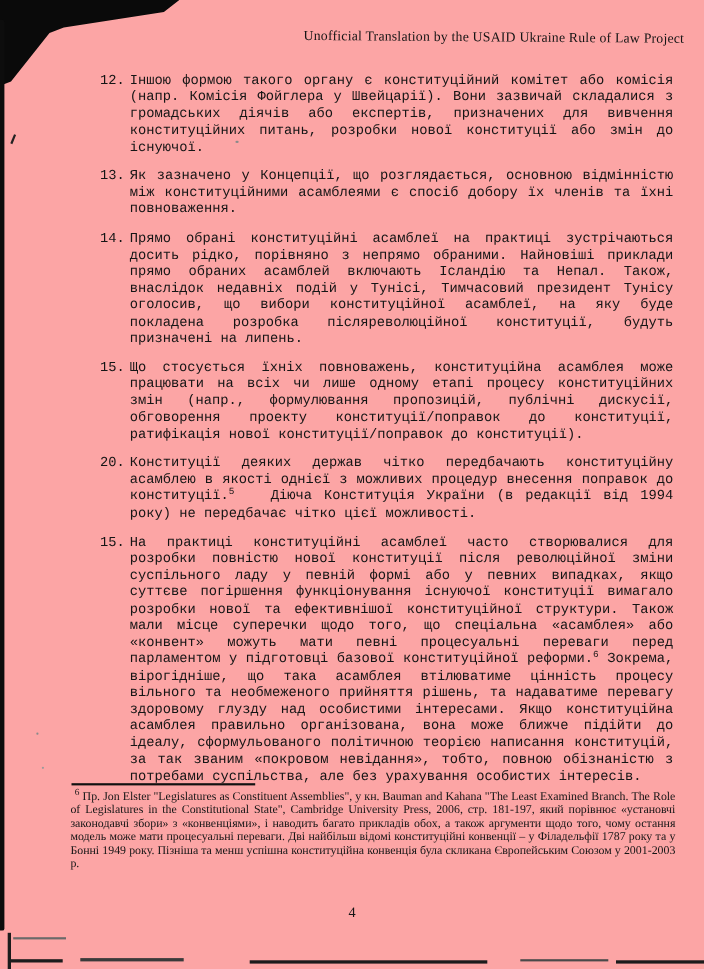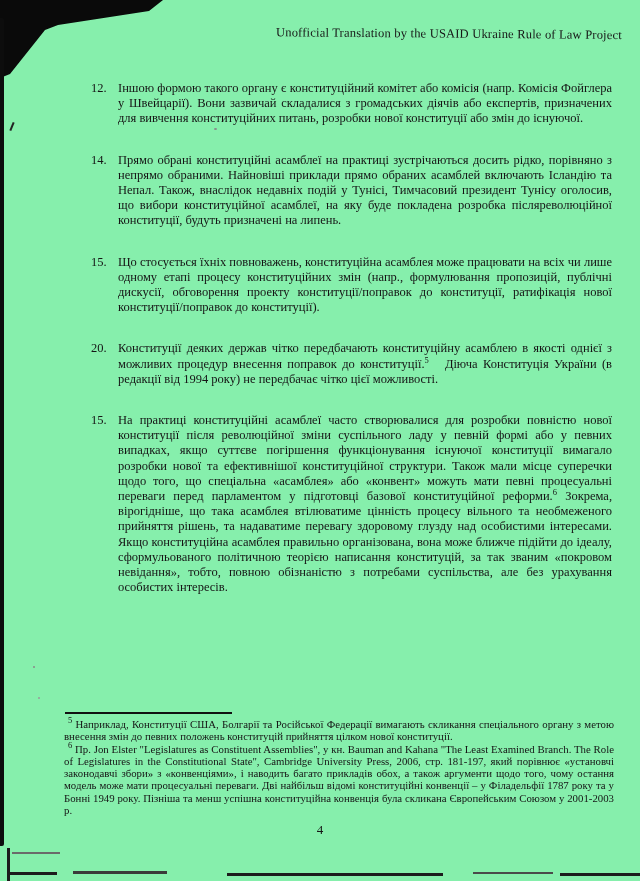--- a/index.html
+++ b/index.html
@@ -1,18 +1,18 @@
 <!DOCTYPE html>
 <html><head>
 <meta charset="utf-8">
 <style>
   html,body{margin:0;padding:0;}
   body{width:640px;height:881px;background:#ffffff;}
   .page{
-    position:relative;width:640px;height:881px;background:#86efac;overflow:hidden;
+    position:relative;width:640px;height:881px;background:#fca5a5;overflow:hidden;
     font-family:"Liberation Serif","DejaVu Serif",serif;color:#151515;
   }
   
   .corner-blob{
     position:absolute;top:0;left:0;width:170px;height:80px;background:#0a0a0a;
     clip-path:polygon(0 0,163px 0,149px 11px,58px 25px,45px 30px,10px 74px,0 78px);
   }
   .left-strip{position:absolute;top:18px;left:0;width:4px;height:828px;background:#0d0d0d;border-radius:0 2px 2px 0;}
   .tick-mark{position:absolute;left:11px;top:122px;width:2px;height:9px;background:#222;transform:rotate(22deg);}
   .speck{position:absolute;background:#8a8a8a;border-radius:50%;}
@@ -28,21 +28,21 @@
   .corner-tick-v{left:7px;top:848px;width:3px;height:33px;}
   .corner-tick-h{left:12px;top:852px;width:48px;height:2px;background:#6a6a6a;}
   
   .header{
     position:absolute;top:28px;right:18px;font-size:12.5px;letter-spacing:.2px;
     transform:rotate(.45deg);transform-origin:right center;white-space:nowrap;
   }
   
   .content{position:absolute;left:91px;top:55px;width:521px;font-size:12.5px;line-height:15.2px;}
   .intro{margin:0 0 0 14px;text-align:justify;}
-  .para{position:relative;margin-top:26px;padding-left:27px;text-align:justify;}
+  .para{position:relative;margin-top:11px;padding-left:27px;text-align:justify;font-family:Liberation Mono, monospace;}
   .num{position:absolute;left:0;top:0;width:25px;}
   sup{font-size:8.5px;line-height:0;vertical-align:super;}
   
   .footnote-sep{position:absolute;left:65px;top:712px;width:167px;height:2px;background:#111;}
   .footnotes{position:absolute;left:64px;top:718px;width:550px;font-size:10.8px;line-height:12.3px;text-align:justify;}
   .footnotes p{margin:0;text-indent:4px;}
   
   .page-number{position:absolute;left:0;right:0;top:822px;text-align:center;font-size:13px;}
 </style>
 </head>
@@ -60,20 +60,24 @@
   <div class="header">Unofficial Translation by the USAID Ukraine Rule of Law Project</div>
 
   <div class="content">
 
 
     <div class="para">
       <span class="num">12.</span>
       <span>Іншою формою такого органу є конституційний комітет або комісія (напр. Комісія Фойглера у Швейцарії). Вони зазвичай складалися з громадських діячів або експертів, призначених для вивчення конституційних питань, розробки нової конституції або змін до існуючої.</span>
     </div>
 
+    <div class="para">
+      <span class="num">13.</span>
+      <span>Як зазначено у Концепції, що розглядається, основною відмінністю між конституційними асамблеями є спосіб добору їх членів та їхні повноваження.</span>
+    </div>
 
     <div class="para">
       <span class="num">14.</span>
       <span>Прямо обрані конституційні асамблеї на практиці зустрічаються досить рідко, порівняно з непрямо обраними. Найновіші приклади прямо обраних асамблей включають Ісландію та Непал. Також, внаслідок недавніх подій у Тунісі, Тимчасовий президент Тунісу оголосив, що вибори конституційної асамблеї, на яку буде покладена розробка післяреволюційної конституції, будуть призначені на липень.</span>
     </div>
 
     <div class="para">
       <span class="num">15.</span>
       <span>Що стосується їхніх повноважень, конституційна асамблея може працювати на всіх чи лише одному етапі процесу конституційних змін (напр., формулювання пропозицій, публічні дискусії, обговорення проекту конституції/поправок до конституції, ратифікація нової конституції/поправок до конституції).</span>
     </div>
@@ -86,21 +90,20 @@
     <div class="para">
       <span class="num">15.</span>
       <span><span>На практиці конституційні асамблеї часто створювалися для розробки повністю нової конституції після революційної зміни суспільного ладу у певній формі або у певних випадках, якщо суттєве погіршення функціонування існуючої конституції вимагало розробки нової та ефективнішої конституційної структури. Також мали місце суперечки щодо того, що спеціальна «асамблея» або «конвент» можуть мати певні процесуальні переваги перед парламентом у підготовці базової конституційної реформи.</span><sup>6</sup> <span>Зокрема, вірогідніше, що така асамблея втілюватиме цінність процесу вільного та необмеженого прийняття рішень, та надаватиме перевагу здоровому глузду над особистими інтересами. Якщо конституційна асамблея правильно організована, вона може ближче підійти до ідеалу, сформульованого політичною теорією написання конституцій, за так званим «покровом невідання», тобто, повною обізнаністю з потребами суспільства, але без урахування особистих інтересів.</span></span>
     </div>
 
 
   </div>
 
   <div class="footnote-sep"></div>
   <div class="footnotes">
-    <p><sup>5</sup> <span>Наприклад, Конституції США, Болгарії та Російської Федерації вимагають скликання спеціального органу з метою внесення змін до певних положень конституцій прийняття цілком нової конституції.</span></p>
     <p><sup>6</sup> <span>Пр. Jon Elster "Legislatures as Constituent Assemblies", у кн. Bauman and Kahana "The Least Examined Branch. The Role of Legislatures in the Constitutional State", Cambridge University Press, 2006, стр. 181-197, який порівнює «установчі законодавчі збори» з «конвенціями», і наводить багато прикладів обох, а також аргументи щодо того, чому остання модель може мати процесуальні переваги. Дві найбільш відомі конституційні конвенції – у Філадельфії 1787 року та у Бонні 1949 року. Пізніша та менш успішна конституційна конвенція була скликана Європейським Союзом у 2001-2003 р.</span></p>
   </div>
 
   <div class="page-number">4</div>
 
   <div class="bottom-seg bs1"></div>
   <div class="bottom-seg bs2"></div>
   <div class="bottom-seg bs3"></div>
   <div class="bottom-seg bs4"></div>
   <div class="bottom-seg bs5"></div>

